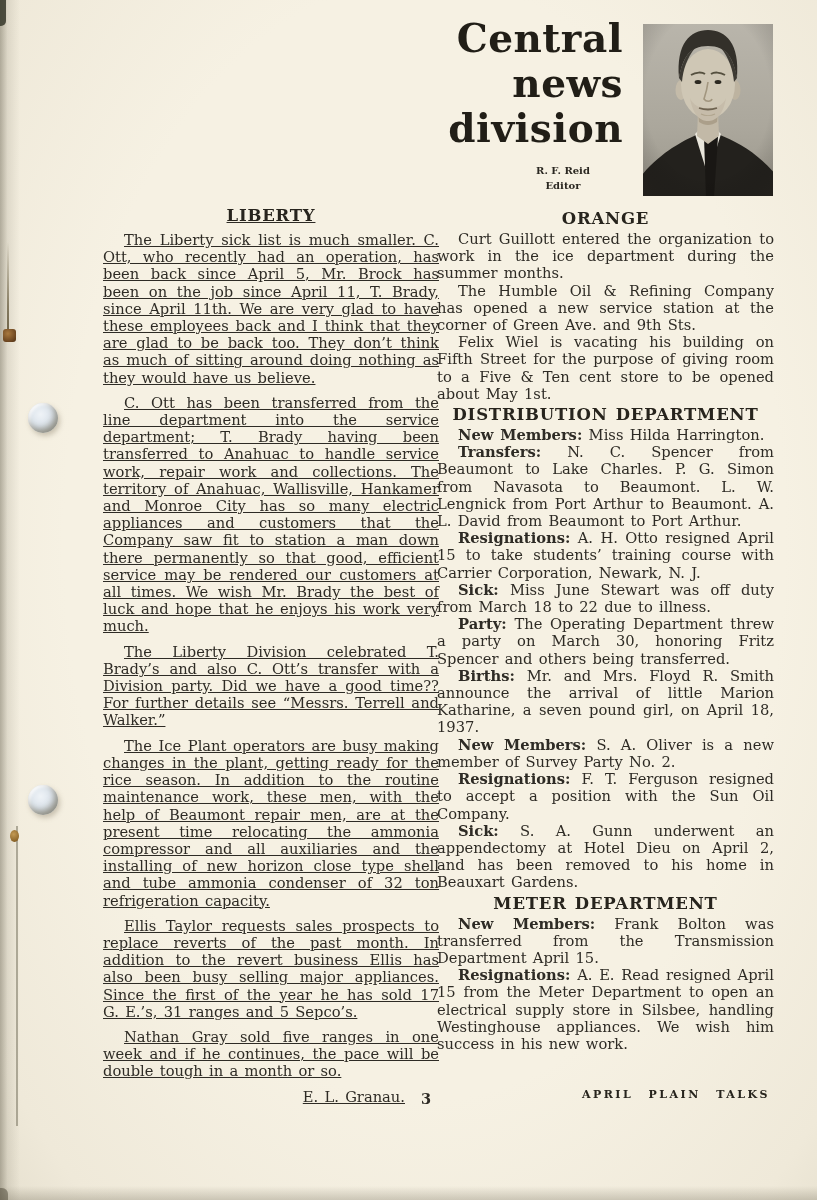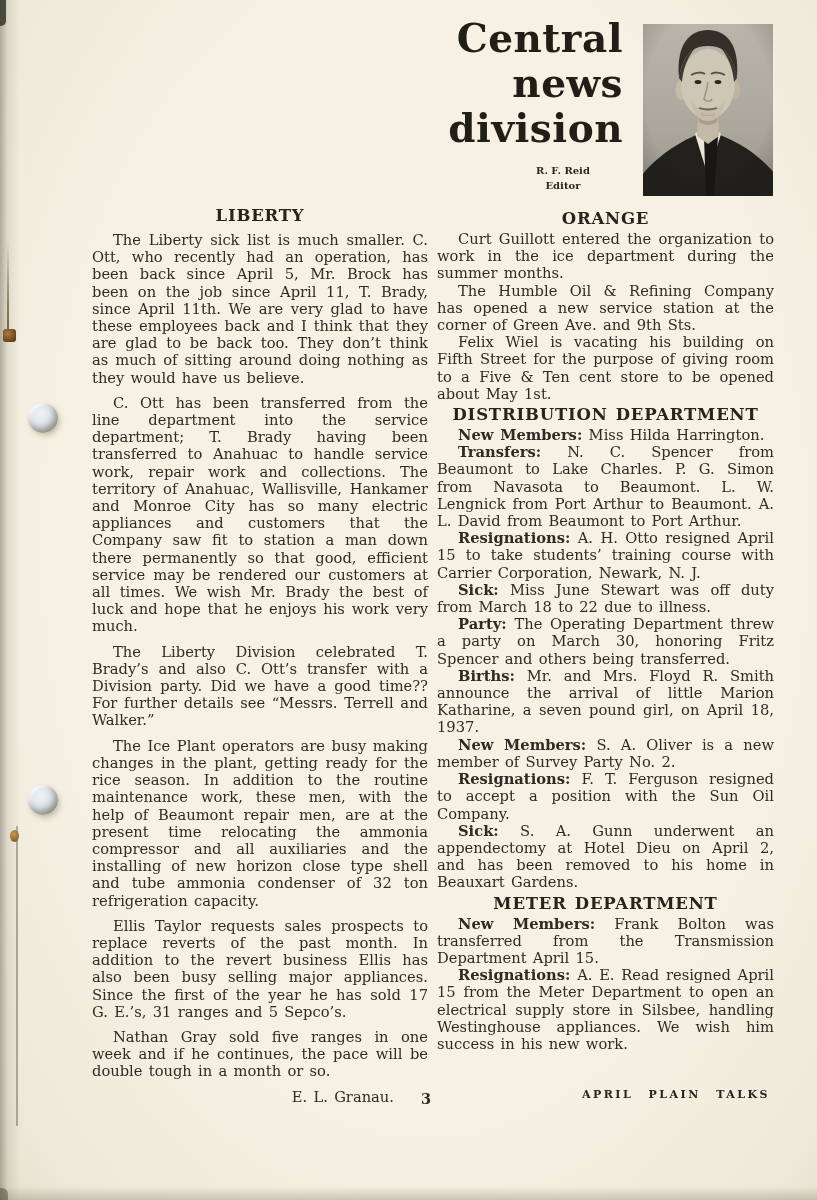--- a/index.html
+++ b/index.html
@@ -37,21 +37,21 @@
   .mast-title{position:absolute;left:440px;top:16px;width:183px;text-align:right;
     font-weight:bold;font-size:39px;line-height:45px;color:#211e17;letter-spacing:.5px;}
   .editor{position:absolute;left:500px;top:163px;width:126px;text-align:center;
     font-weight:bold;font-size:10px;line-height:15px;color:#2a2721;}
   .photo{position:absolute;left:643px;top:24px;width:130px;height:172px;}
   .photo svg{display:block;}
 
   
   .col{position:absolute;top:206px;width:336px;font-size:14.7px;line-height:17.2px;
     text-align:justify;word-spacing:1.6px;}
-  .col-left{left:92px;}
+  .col-left{left:103px;text-decoration:underline;}
   .col-right{left:437px;width:337px;}
   .col h2{font-size:16.5px;line-height:19px;text-align:center;letter-spacing:.8px;
     margin:0 0 6px;color:#27241d;font-weight:bold;}
   .col-right h2{margin:3px 0 2px;}
   .col-left p{margin:0 0 8px;text-indent:21px;}
   .col-right p{margin:0;text-indent:21px;}
   .signature{text-align:right;padding-right:34px;margin-top:1px;}
 
   
   .footer{position:absolute;left:0;top:1088px;width:817px;height:20px;font-size:15px;}

